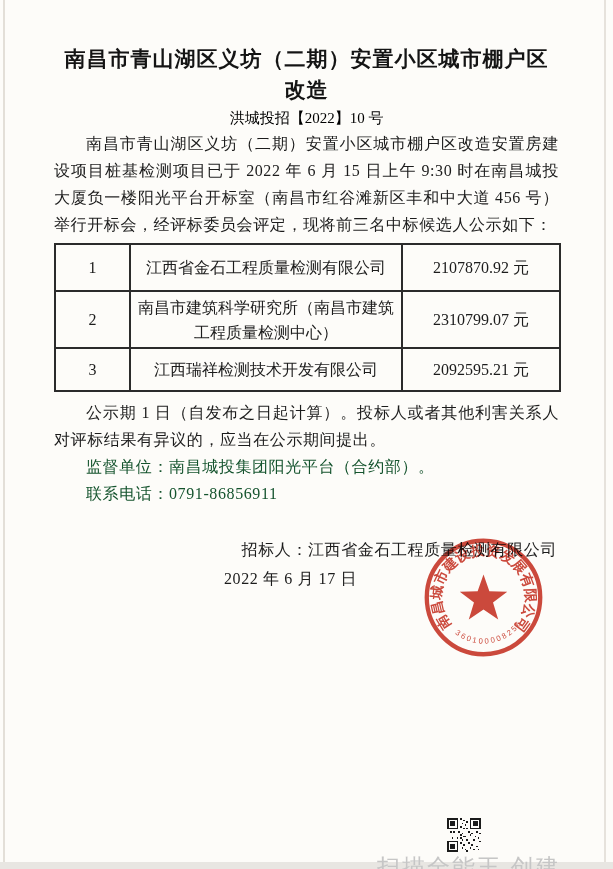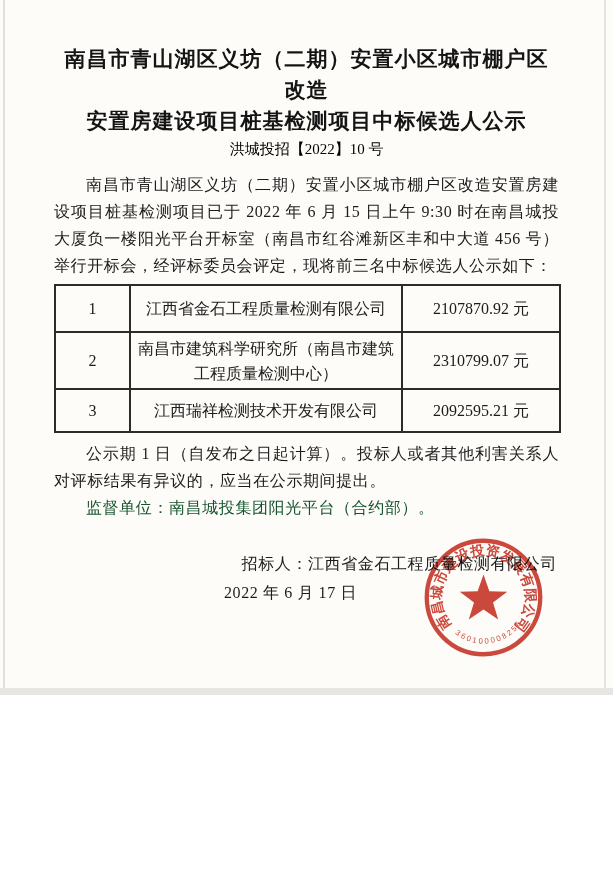--- a/index.html
+++ b/index.html
@@ -1,19 +1,19 @@
 <!DOCTYPE html>
 <html><head>
 <meta charset="utf-8">
 <style>
   * { margin:0; padding:0; box-sizing:border-box; }
   html,body { background:#ffffff; }
   .page {
     position:relative;
-    width:613px; height:695px;
+    width:613px; height:869px;
     background:#fdfcf9;
     font-family:"Liberation Serif", serif;
     color:#1f1f1f;
     overflow:hidden;
   }
   
   .edge-left  { position:absolute; left:3px;  top:0; bottom:7px; width:2px; background:#e3dfd8; }
   .edge-right { position:absolute; left:604px; top:0; bottom:7px; width:2px; background:#e6e2dc; }
   .bottom-strip { position:absolute; left:0; right:0; bottom:0; height:7px; background:#e8e6e2; }
 
@@ -22,21 +22,21 @@
   .doc-title {
     text-align:center; font-weight:bold; font-size:21px; line-height:31px;
     color:#141414; letter-spacing:1px;
   }
   .doc-number { text-align:center; font-size:15px; line-height:21px; margin-top:2px; color:#000000; }
 
   .body-par {
     font-size:16px; line-height:27px; text-align:justify;
     text-indent:2em; letter-spacing:0.6px; color:#1c1c1c;
   }
-  .intro { margin-top:11px; }
+  .intro { margin-top:1px; }
 
   table.bid-table {
     width:505px; border-collapse:collapse; margin-top:5px;
     font-size:16px; color:#1c1c1c; table-layout:fixed;
   }
   table.bid-table td, table.bid-table th {
     border:2px solid #2b2b2b; text-align:center; vertical-align:middle;
     font-weight:normal; line-height:25px; padding:1px 6px;
   }
   col.c-rank  { width:75px; }
@@ -68,21 +68,20 @@
 </style>
 </head>
 <body>
 
 <div class="page">
 
   <div class="content">
 
     <div class="doc-title">
       <div>南昌市青山湖区义坊（二期）安置小区城市棚户区改造</div>
-      <div>安置房建设项目桩基检测项目中标候选人公示</div>
     </div>
 
     <div class="doc-number">洪城投招【2022】10 号</div>
 
     <p class="body-par intro">南昌市青山湖区义坊（二期）安置小区城市棚户区改造安置房建设项目桩基检测项目已于 2022 年 6 月 15 日上午 9:30 时在南昌城投大厦负一楼阳光平台开标室（南昌市红谷滩新区丰和中大道 456 号）举行开标会，经评标委员会评定，现将前三名中标候选人公示如下：</p>
 
     <table class="bid-table">
       <colgroup>
           <col class="c-rank">
           <col class="c-name">
@@ -102,20 +101,21 @@
         <tr class="r3">
           <td>3</td>
           <td>江西瑞祥检测技术开发有限公司</td>
           <td>2092595.21 元</td>
         </tr>
       </tbody>
     </table>
 
     <p class="body-par after-table">公示期 1 日（自发布之日起计算）。投标人或者其他利害关系人对评标结果有异议的，应当在公示期间提出。</p>
     <div class="plain-line">监督单位：南昌城投集团阳光平台（合约部）。</div>
+    <div class="plain-line">联系电话：0791-86856911</div>
 
     <div class="signature">
       <div class="sig-tenderer">招标人：江西省金石工程质量检测有限公司</div>
       <div class="sig-date">2022 年 6 月 17 日</div>
     </div>
 
   </div>
 
   <svg class="stamp" viewBox="0 0 130 130">
     <circle cx="65" cy="65" r="59" fill="none" stroke="#c93a2c" stroke-width="4.5"></circle>

